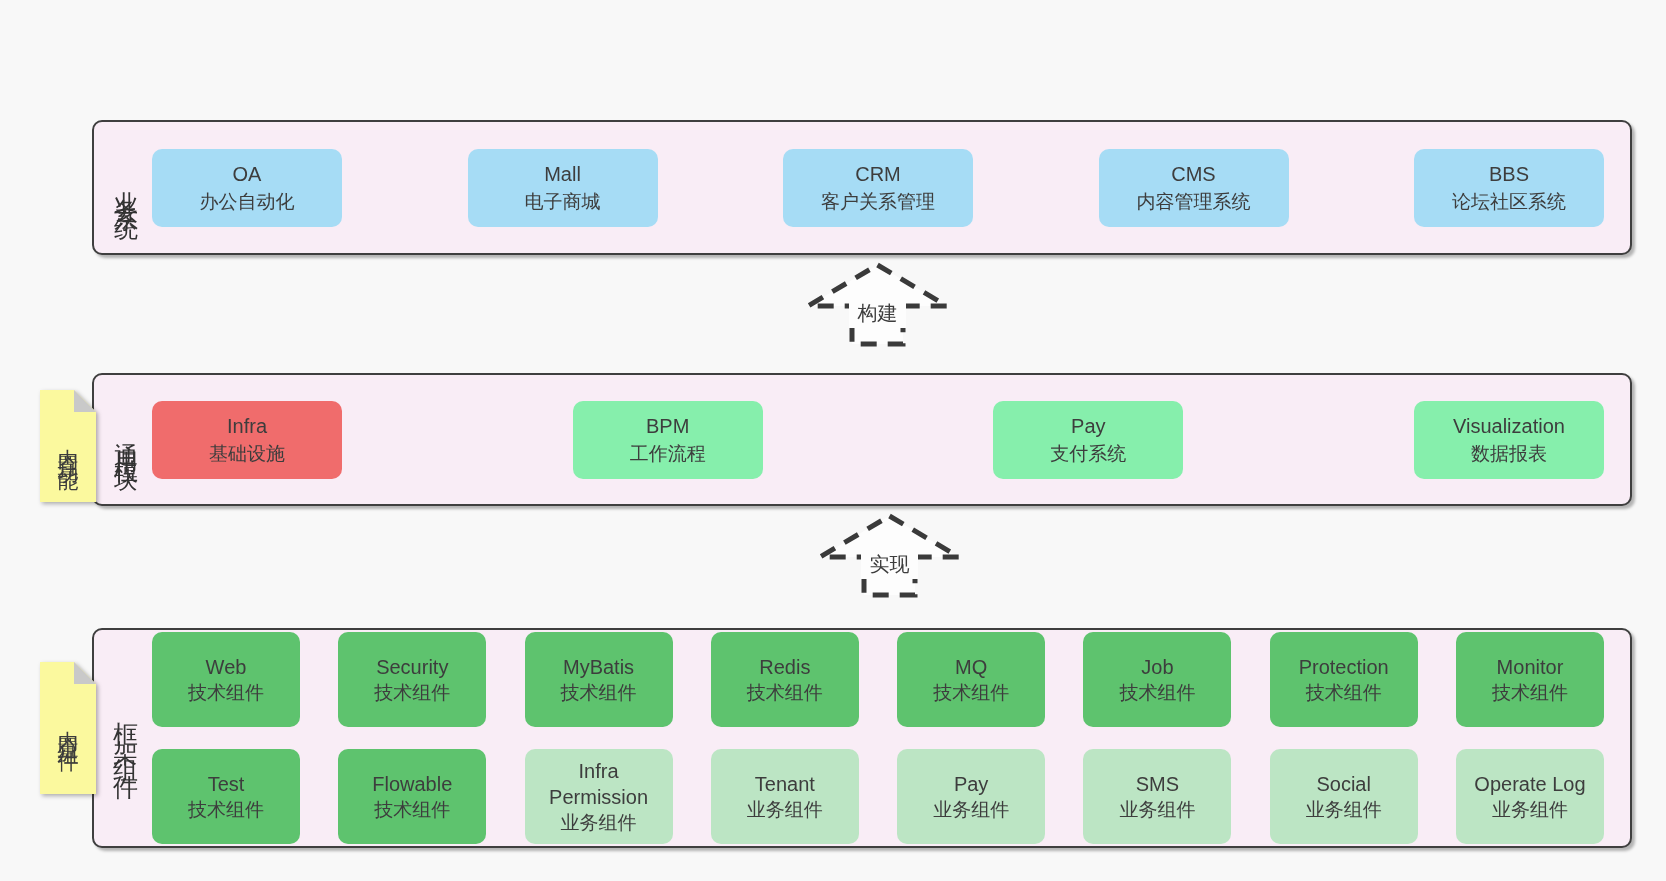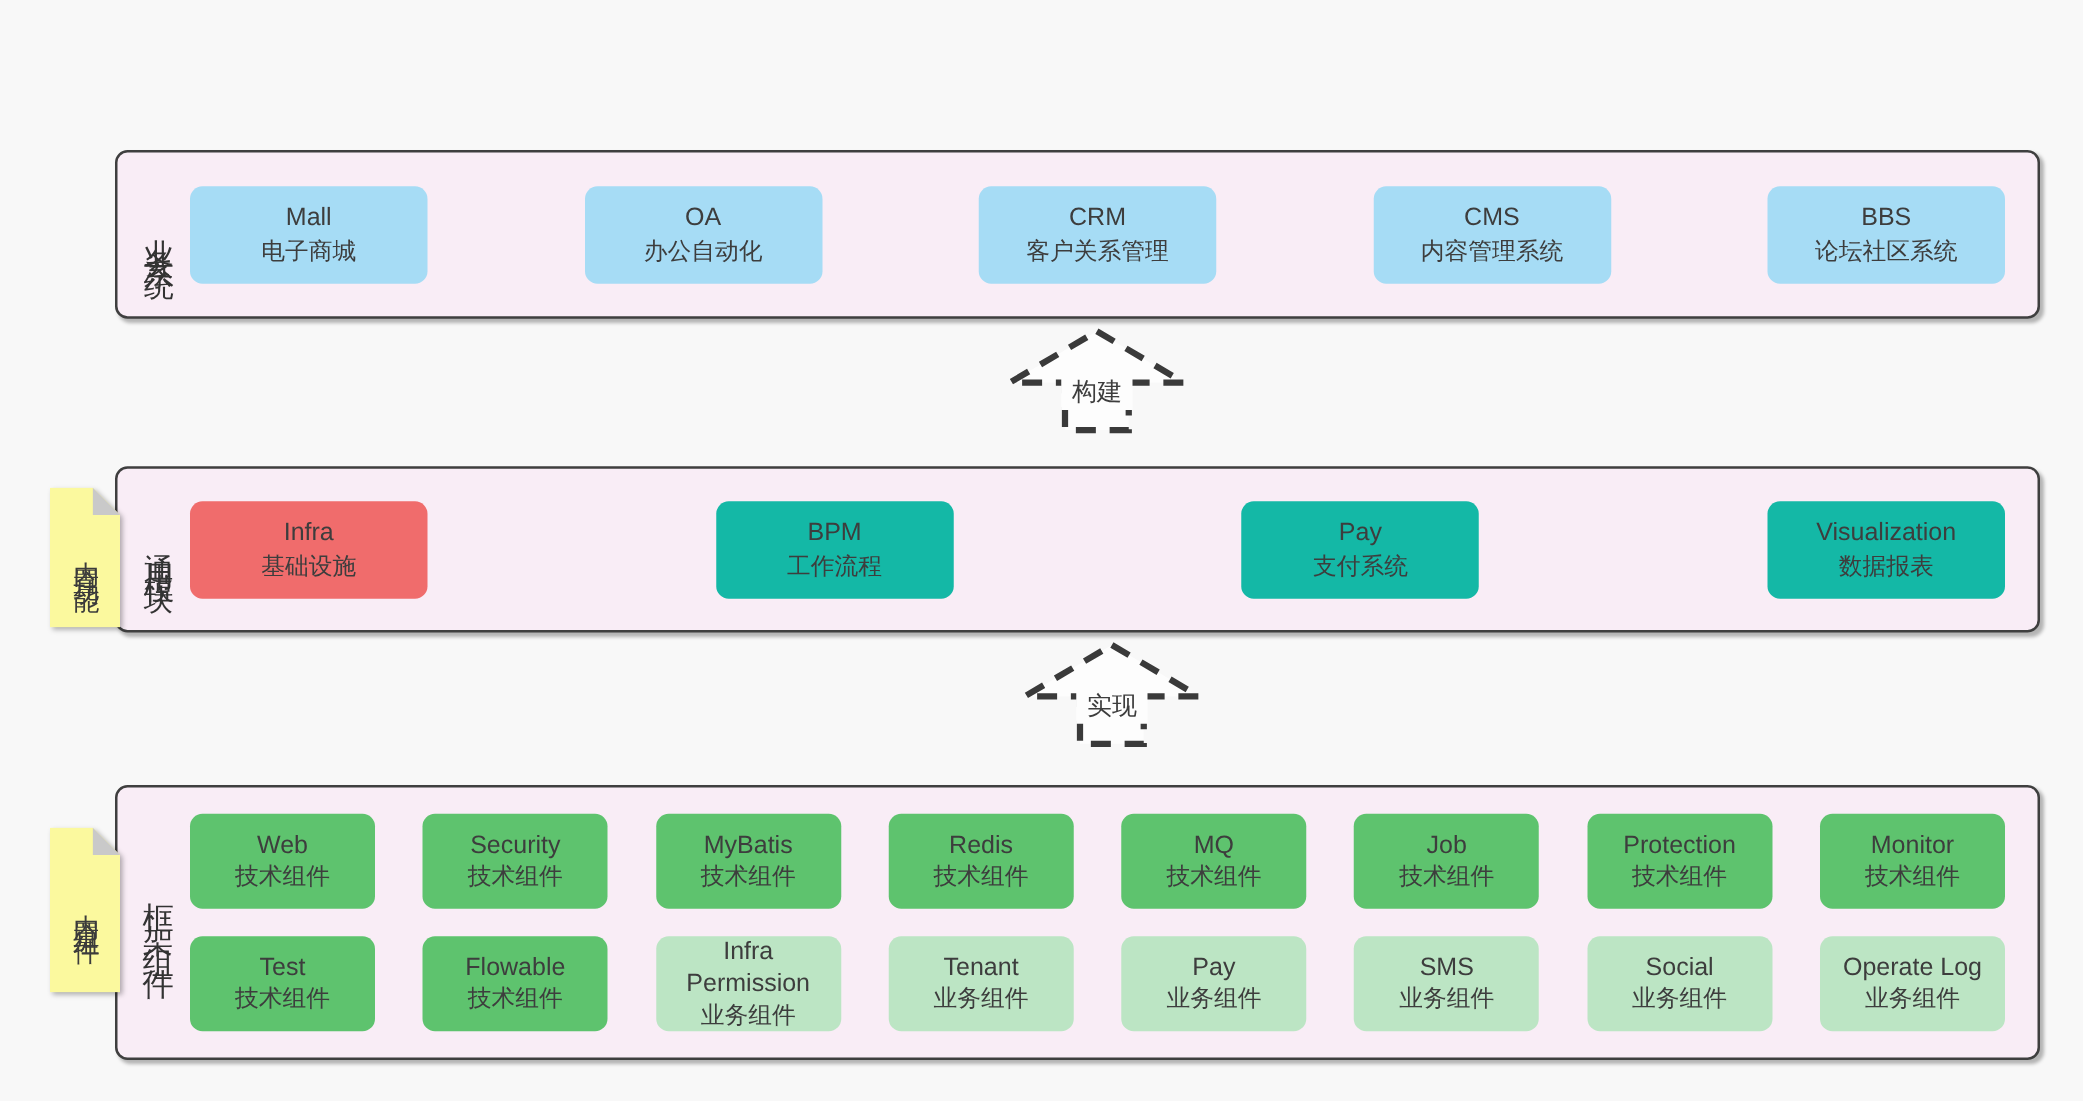--- a/index.html
+++ b/index.html
@@ -63,28 +63,28 @@
     display:flex;
     flex-direction:column;
     align-items:center;
     justify-content:center;
     text-align:center;
     border-radius:10px;
     color:#3d3d3d;
     padding:0 4px;
   }
   .wide  { width:190px; height:78px; }
-  .small { width:148px; height:76px; }
+  .small { width:148px; height:95px; }
   .box .t { font-size:20px; line-height:28px; }
   .box .s { font-size:19px; line-height:28px; }
   .small .t, .small .s { line-height:26px; }
 
   .blue       { background:#a6dcf5; }
   .red        { background:#f06c6c; }
-  .pink       { background:#14b8a6; }
+  .pink       { background:#86efac; }
   .green      { background:#5ec36e; }
   .lightgreen { background:#bce5c4; }
 
   
   .note-wrap { position:absolute; z-index:3; filter:drop-shadow(2px 2px 2px rgba(0,0,0,0.3)); }
   #note-modules   { left:40px; top:390px; width:56px; height:112px; }
   #note-framework { left:40px; top:662px; width:56px; height:132px; }
   .note {
     position:absolute; inset:0;
     background:#fbf99e;
@@ -124,26 +124,26 @@
     font-family:"Liberation Sans","DejaVu Sans",sans-serif;
   }
 </style>
 </head>
 <body>
 
 <div class="panel" id="panel-business">
   <div class="vlabel">业务系统</div>
   <div class="content">
     <div class="box wide blue">
+      <div class="t">OA</div>
+      <div class="s">办公自动化</div>
+    </div>
+    <div class="box wide blue">
       <div class="t">Mall</div>
       <div class="s">电子商城</div>
-    </div>
-    <div class="box wide blue">
-      <div class="t">OA</div>
-      <div class="s">办公自动化</div>
     </div>
     <div class="box wide blue">
       <div class="t">CRM</div>
       <div class="s">客户关系管理</div>
     </div>
     <div class="box wide blue">
       <div class="t">CMS</div>
       <div class="s">内容管理系统</div>
     </div>
     <div class="box wide blue">

